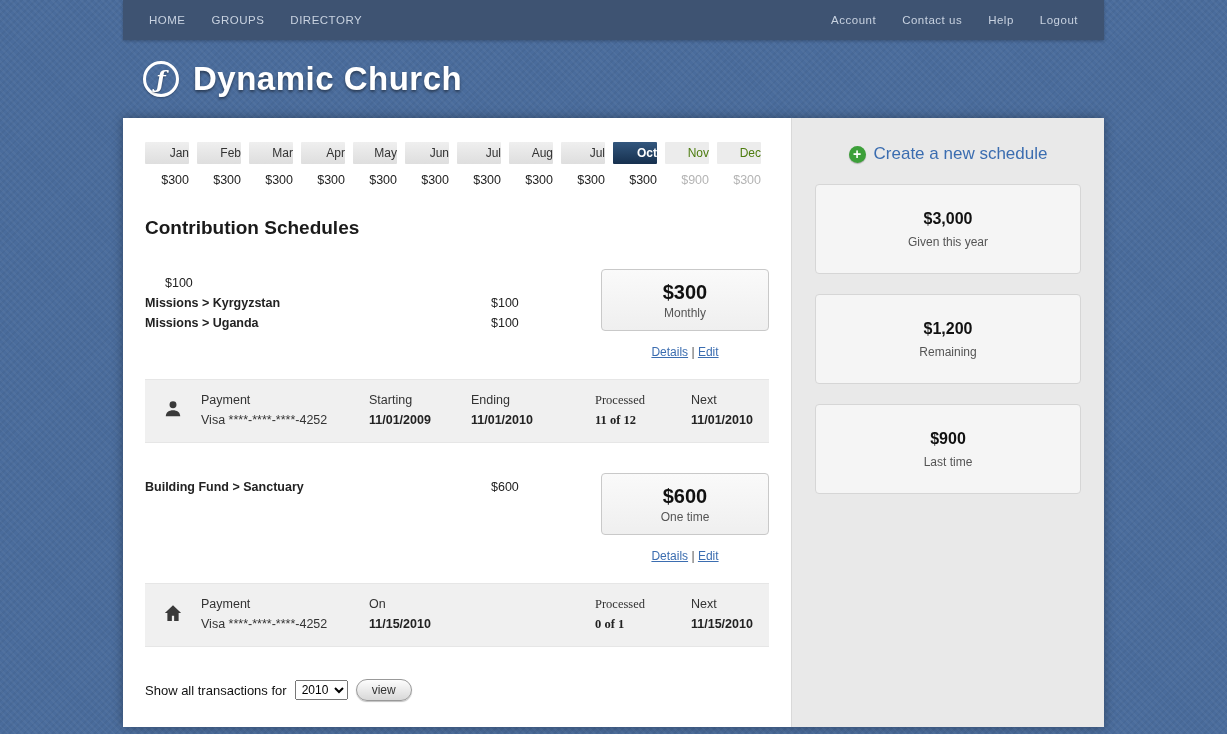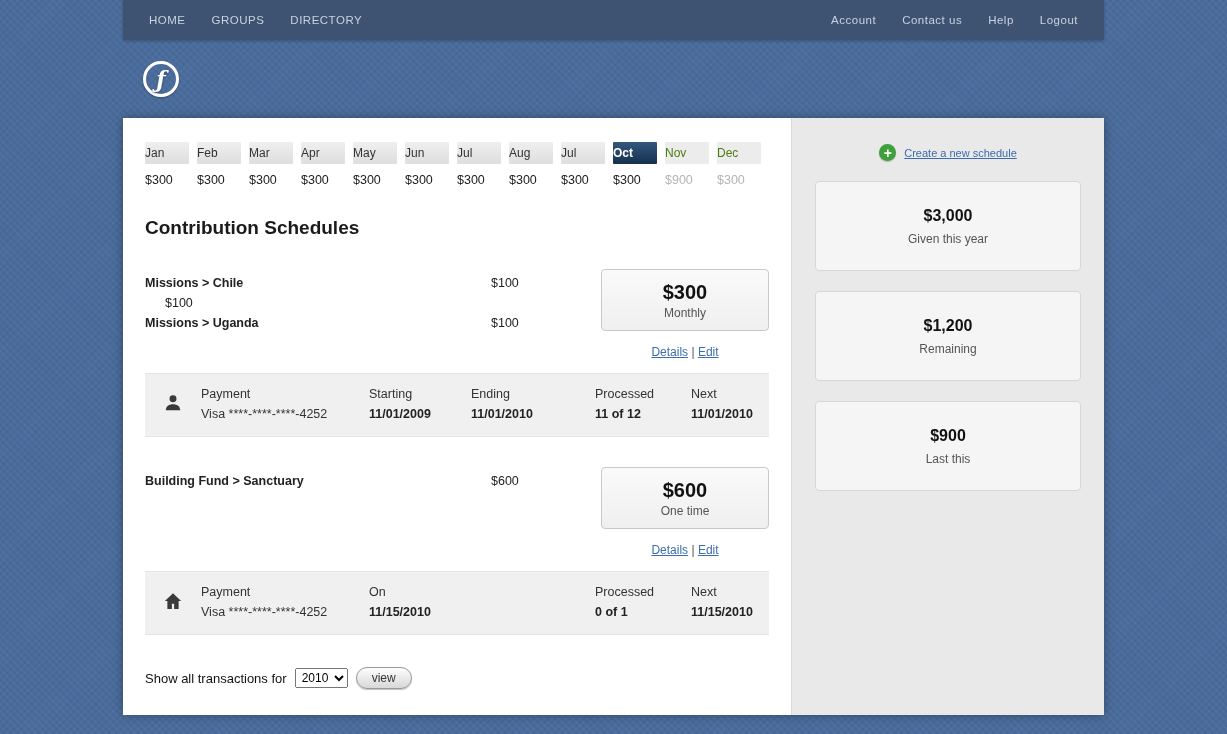--- a/index.html
+++ b/index.html
@@ -37,21 +37,21 @@
     color:#fff; font-size:33px; font-weight:bold; letter-spacing:0.5px;
     text-shadow:0 2px 3px rgba(0,0,0,0.45);
   }
 
   
   .card { display:flex; min-height:545px; box-shadow:0 0 10px rgba(0,0,0,0.35); }
   .main { flex:1; background:#fff; padding:24px 22px 26px 22px; }
 
   
   .months { display:flex; gap:8px; }
-  .mcol { width:44px; text-align:left; }
+  .mcol { width:44px; text-align:right; }
   .mtab {
     height:22px; line-height:22px; font-size:12px; color:#333; cursor:pointer;
     background:linear-gradient(#efefef,#dedede); border-radius:1px;
   }
   .mcol.selected .mtab {
     background:linear-gradient(#33577e,#16304e); color:#fff; font-weight:bold; cursor:default;
   }
   .mcol.disabled .mtab { background:#ececec; color:#4d7c0f; cursor:default; }
   .mval { margin-top:9px; font-size:12.5px; color:#222; }
   .mcol.disabled .mval { color:#b4b4b4; }
@@ -71,50 +71,50 @@
     background:linear-gradient(#fafafa,#efefef);
     display:flex; flex-direction:column; align-items:center; justify-content:center;
   }
   .total-amt { font-size:20px; font-weight:bold; color:#111; }
   .total-freq { font-size:12px; color:#555; margin-top:2px; }
   .links-row { margin-top:14px; text-align:center; font-size:12px; color:#555; }
   .links-row a { color:#3b6db0; text-decoration:underline; cursor:pointer; }
 
   
   .payment-row {
-    margin-top:0; background:#f0f0f0; border-top:1px solid #e6e6e6; border-bottom:1px solid #e6e6e6;
+    margin-top:6px; background:#f0f0f0; border-top:1px solid #e6e6e6; border-bottom:1px solid #e6e6e6;
     display:flex; padding:10px 0 12px 0; align-items:flex-start;
   }
   .pay-icon { width:56px; display:flex; justify-content:center; padding-top:10px; }
   .pay-icon svg { width:18px; height:18px; fill:#3a3a3a; }
   .pay-col { font-size:12.5px; color:#333; }
   .pay-label { height:20px; line-height:20px; }
   .pay-value { height:20px; line-height:20px; font-weight:bold; color:#222; }
   .pay-value.method { font-weight:normal; color:#333; }
   .pay-main { width:168px; }
-  .pc1 { width:102px; } .pc2 { width:124px; } .pc3 { width:96px; } .pc4 { flex:1; }
+  .pc1 { width:102px; } .pc2 { width:124px; } .pc3 { width:96px;font-family:Liberation Serif, serif; } .pc4 { flex:1; }
 
   
   .trans-row { margin-top:32px; display:flex; align-items:center; gap:8px; font-size:13px; color:#111; }
   .trans-row select { font-size:12px; padding:1px 2px; }
   .view-btn {
     font-size:12px; color:#333; padding:3px 15px; border:1px solid #999; border-radius:20px;
     background:linear-gradient(#fdfdfd,#d8d8d8); box-shadow:0 1px 1px rgba(0,0,0,0.25);
     cursor:pointer;
   }
 
   
   .sidebar { width:313px; background:#e9e9e9; border-left:1px solid #d9d9d9; padding:26px 23px; }
   .create-row { display:flex; align-items:center; justify-content:center; gap:8px; }
   .plus-circle {
     width:17px; height:17px; border-radius:50%; background:#3da03a; color:#fff;
     display:flex; align-items:center; justify-content:center; font-size:14px; font-weight:bold; line-height:1;
     box-shadow:0 1px 1px rgba(0,0,0,0.25);
   }
-  .create-row a { font-size:11px; color:#3b6db0; text-decoration:underline; cursor:pointer; }
+  .create-row a { font-size:17px; color:#3b6db0; cursor:pointer; }
   .stat-card {
     margin-top:20px; height:90px; background:#f5f5f5; border:1px solid #d6d6d6; border-radius:4px;
     display:flex; flex-direction:column; align-items:center; justify-content:center;
   }
   .stat-card:first-of-type { margin-top:28px; }
   .stat-amt { font-size:16px; font-weight:bold; color:#111; }
   .stat-label { font-size:12px; color:#555; margin-top:7px; }
 
   
   .spacer { flex:1; }
@@ -133,20 +133,21 @@
     <div class="nav-group">
       <a>Account</a>
       <a>Contact us</a>
       <a>Help</a>
       <a>Logout</a>
     </div>
   </div>
 
   <div class="header">
     <div class="logo-circle">ƒ</div>
+    <div class="site-title">Dynamic Church</div>
   </div>
 
   <div class="card">
 
     <div class="main">
 
       <div class="months">
           <div class="mcol normal">
             <div class="mtab">Jan</div>
             <div class="mval">$300</div>
@@ -196,24 +197,24 @@
             <div class="mval">$300</div>
           </div>
         </div>
 
       <h1 class="page-heading">Contribution Schedules</h1>
 
       <section class="schedule">
         <div class="sched-top">
           <div class="sched-lines">
             <div class="sched-line">
-              <span class="fund">Missions &gt; Chile</span>
               <span class="amt">$100</span>
             </div>
             <div class="sched-line">
+              <span class="fund">Missions &gt; Kyrgyzstan</span>
               <span class="amt">$100</span>
             </div>
             <div class="sched-line">
               <span class="fund">Missions &gt; Uganda</span>
               <span class="amt">$100</span>
             </div>
           </div>
           <div class="total-wrap">
             <div class="total-box">
               <div class="total-amt">$300</div>
@@ -321,20 +322,20 @@
       <div class="stat-card">
         <div class="stat-amt">$3,000</div>
         <div class="stat-label">Given this year</div>
       </div>
       <div class="stat-card">
         <div class="stat-amt">$1,200</div>
         <div class="stat-label">Remaining</div>
       </div>
       <div class="stat-card">
         <div class="stat-amt">$900</div>
-        <div class="stat-label">Last this</div>
+        <div class="stat-label">Last time</div>
       </div>
     </div>
 
   </div>
 </div>
 
 <div class="spacer"></div>
 
 </body></html>

